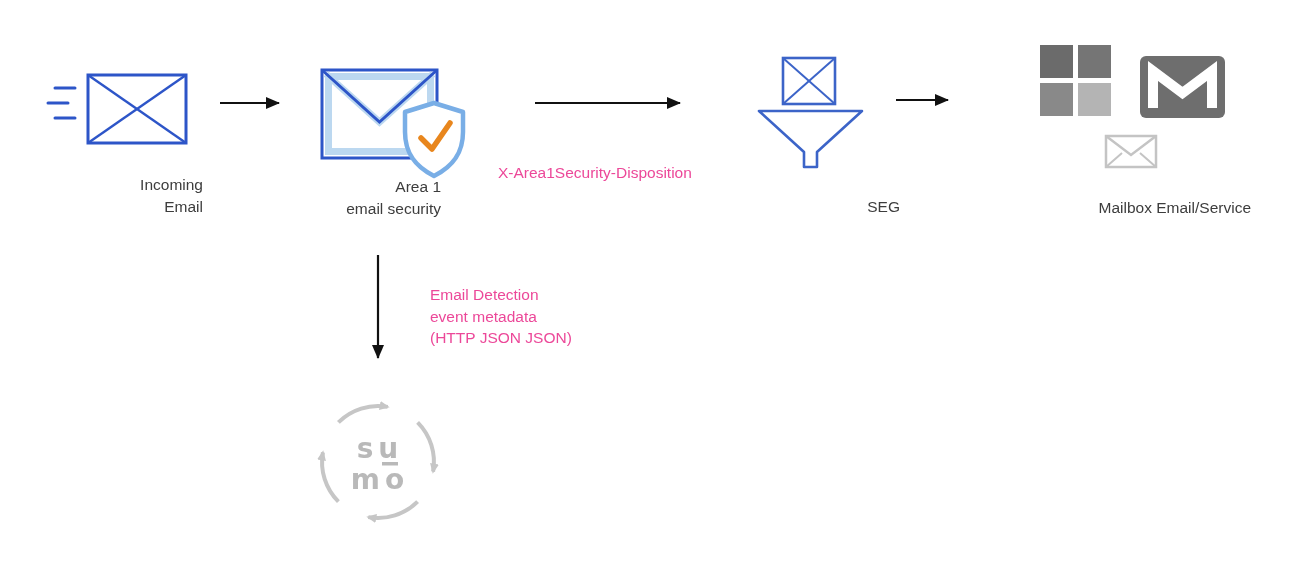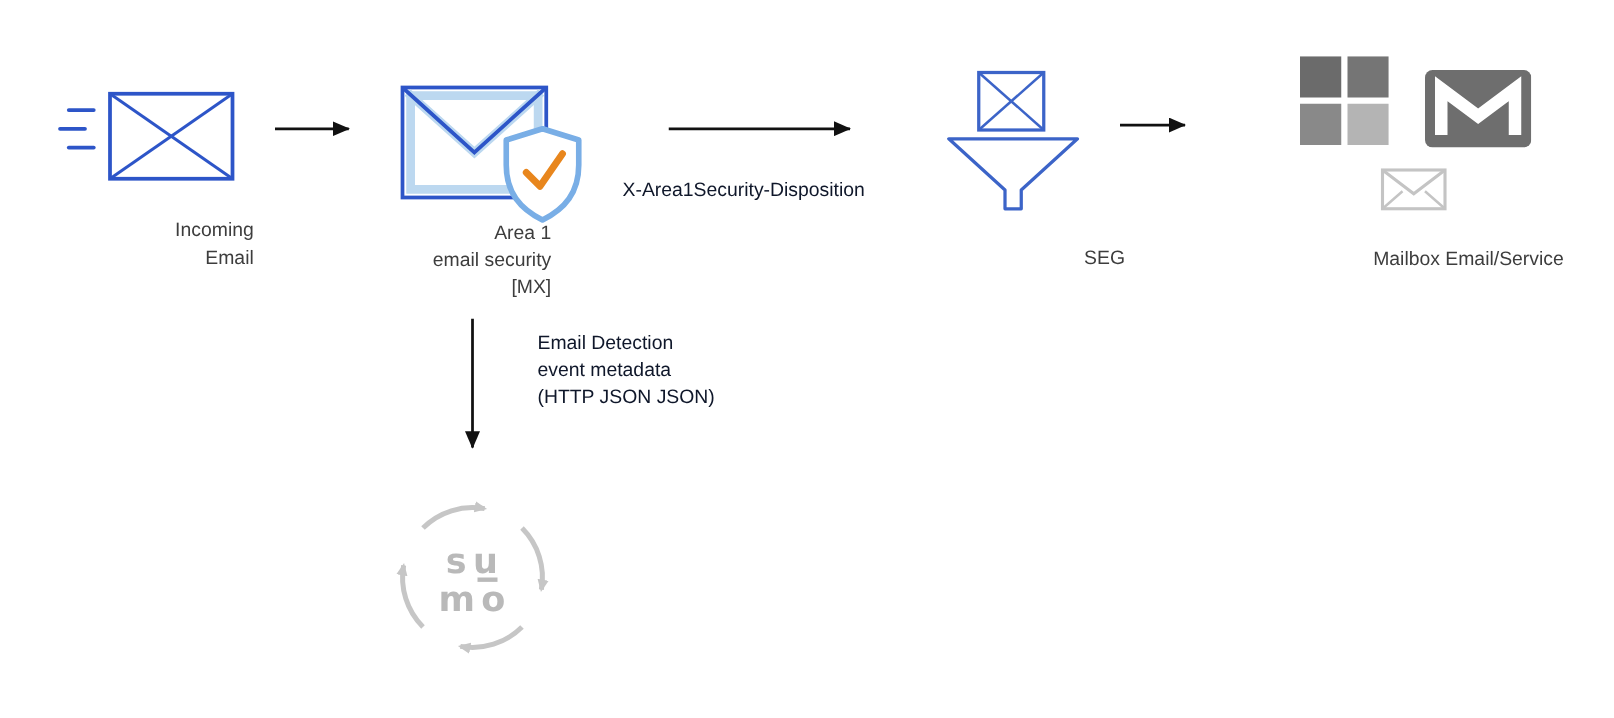--- a/index.html
+++ b/index.html
@@ -3,21 +3,21 @@
 <meta charset="utf-8">
 <style>
   * { margin:0; padding:0; box-sizing:border-box; }
   html,body { background:#ffffff; }
   .canvas {
     position:relative; width:1291px; height:574px; background:#ffffff;
     font-family:"Liberation Sans", sans-serif; color:#3d3d3d; overflow:hidden;
   }
   .abs { position:absolute; }
   .label { font-size:15.5px; line-height:21.5px; text-align:right; color:#3d3d3d; }
-  .edge-label { font-size:15.5px; line-height:21.5px; color:#0f172a; text-align:left; }
+  .edge-label { font-size:15.5px; line-height:21.5px; color:#ec4899; text-align:left;margin-top:20px; }
   svg { display:block; }
   .sumo-word { font-family:"DejaVu Sans", sans-serif; font-weight:bold; letter-spacing:5px; fill:#b9b9b9; font-size:28px; }
 </style>
 </head>
 <body>
 
 <div class="canvas">
 
   <svg width="0" height="0" style="position:absolute" aria-hidden="true">
     <defs>
@@ -61,21 +61,20 @@
       <path d="M4,5 L61.5,57 L119,5" fill="none" stroke="#2d55c8" stroke-width="3"></path>
     </g>
     <g>
       <path d="M116,38 L145,47 L145,67 C145,89 134,102 116,111 C98,102 87,89 87,67 L87,47 Z" fill="#ffffff" stroke="#79aee6" stroke-width="4.5" stroke-linejoin="round"></path>
       <path d="M103,73 L114,84 L132,58" fill="none" stroke="#e8861d" stroke-width="5.5" stroke-linecap="round" stroke-linejoin="round"></path>
     </g>
   </svg>
   <div class="abs label" style="left:291px;top:176px;width:150px">
     <div>Area 1</div>
     <div>email security</div>
-    <div>[MX]</div>
   </div>
 
   <svg class="abs" style="left:533px;top:92px" width="168" height="22">
     <line x1="2" y1="11" x2="147" y2="11" stroke="#111111" stroke-width="2.2" marker-end="url(#arrowBlack)"></line>
   </svg>
   <div class="abs edge-label" style="left:498px;top:142px;width:240px">X-Area1Security-Disposition</div>
 
   <svg class="abs" style="left:757px;top:55px" width="108" height="118" viewBox="0 0 108 118">
     <g>
       <path d="M2,56 L105,56 L60,97 L60,112 L47,112 L47,97 Z" fill="#ffffff" stroke="#3c64c8" stroke-width="2.6" stroke-linejoin="round"></path>

